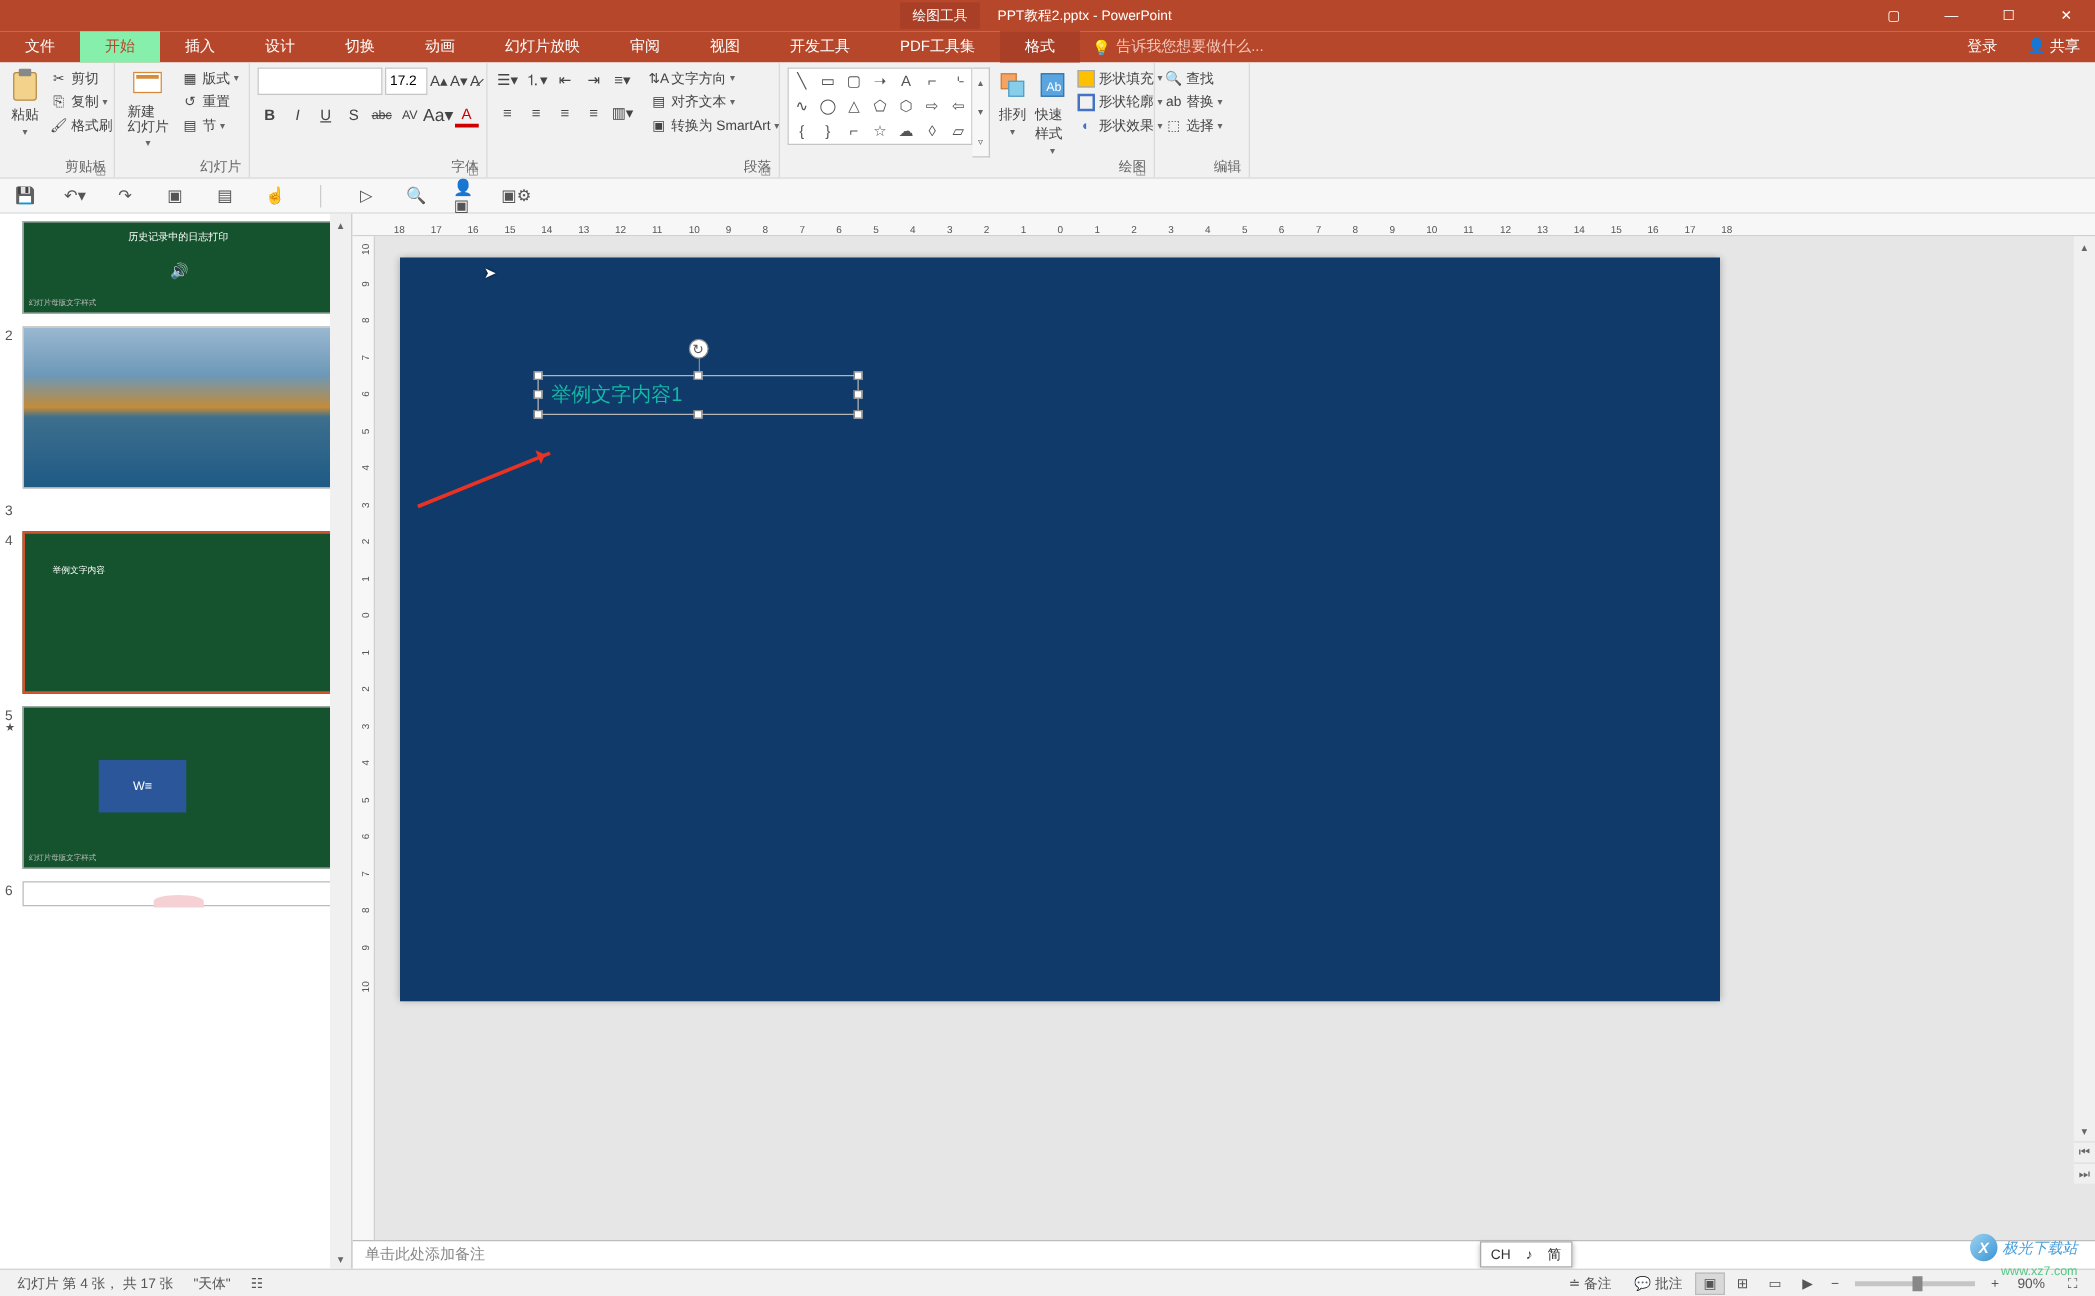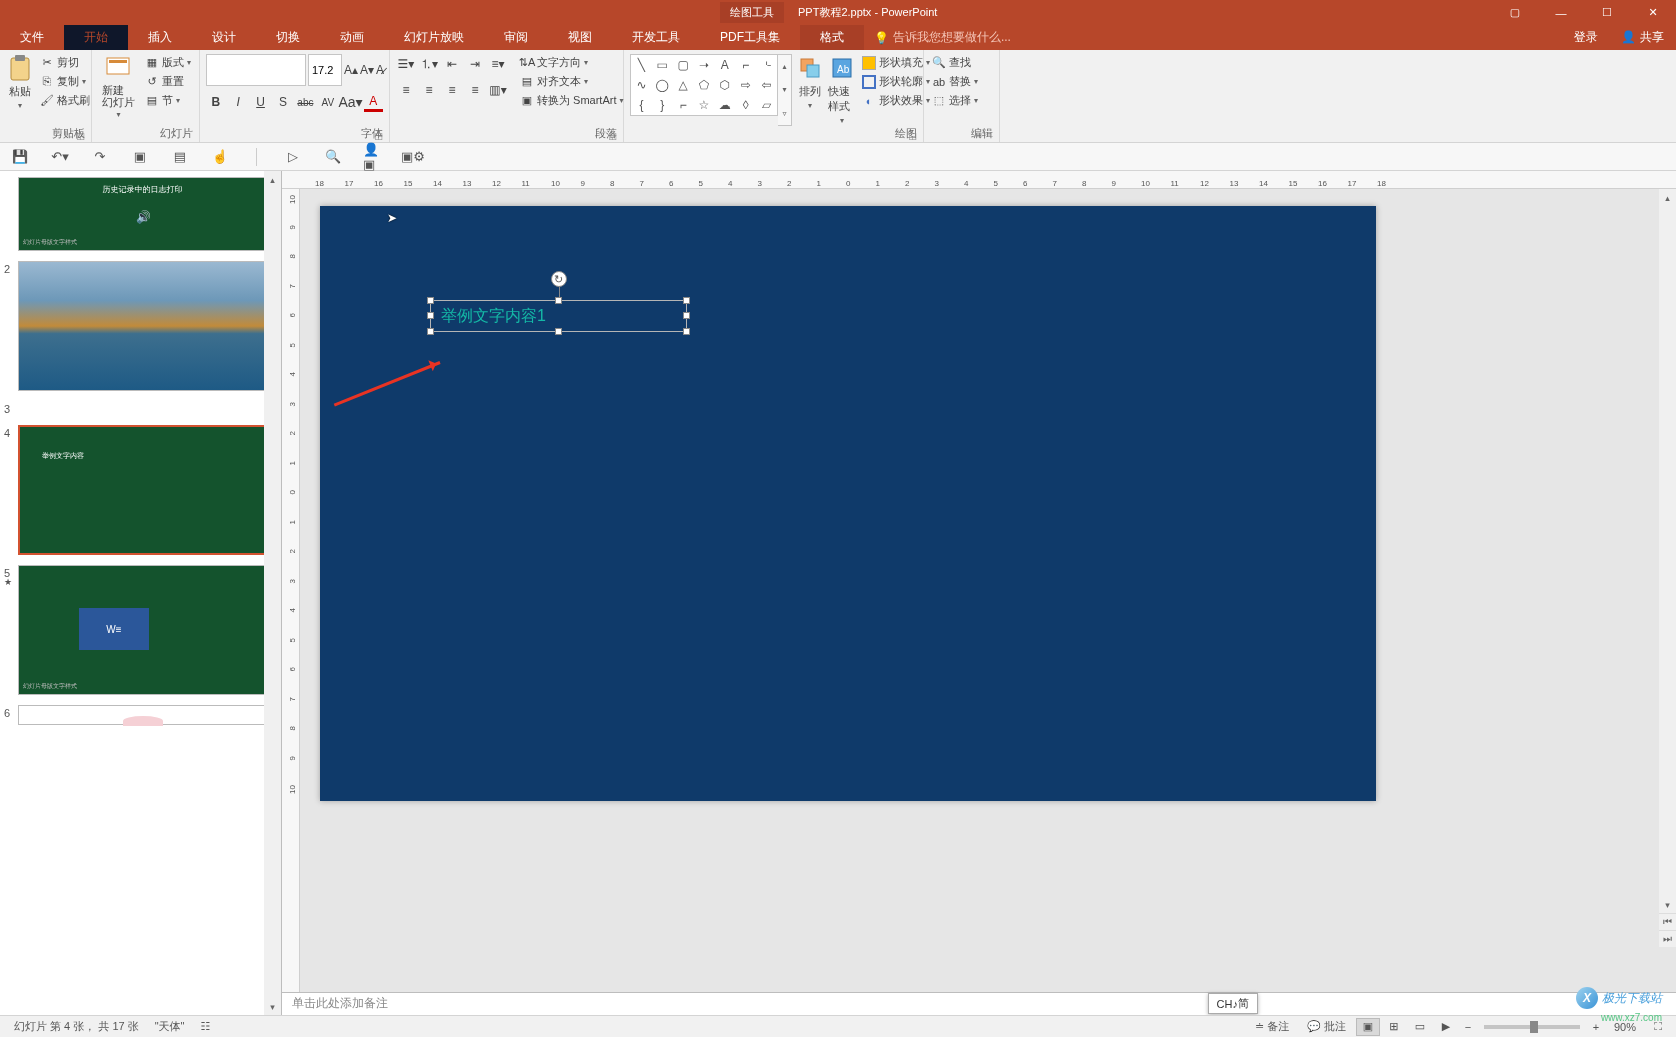--- a/index.html
+++ b/index.html
@@ -9,39 +9,39 @@
 .titlebar { height:25px; background:#b7472a; display:flex; align-items:center; color:#fff; font-size:11px; }
 .titlebar .left { width:720px; }
 .titlebar .tool-tab { background:#a83f26; padding:3px 10px; }
 .titlebar .docname { padding-left:14px; }
 .titlebar .right { margin-left:auto; display:flex; }
 .titlebar .winbtn { width:46px; height:25px; display:flex; align-items:center; justify-content:center; }
 
 
 .tab-strip { height:25px; background:#b7472a; display:flex; align-items:flex-end; color:#fff; font-size:12px; }
 .tab-strip .tab { padding:4px 20px; cursor:pointer; }
-.tab-strip .tab.active { background:#0f172a; color:#b7472a; }
+.tab-strip .tab.active { background:#86efac; color:#b7472a; }
 .tab-strip .tellme { color:#f5c6b8; padding:4px 10px; display:flex; align-items:center; gap:4px;}
 .tab-strip .right { margin-left:auto; display:flex; color:#fff; font-size:12px;}
 .tab-strip .right .rtab { padding:4px 12px; }
 
 
 .ribbon { height:93px; background:#f1f1f1; border-bottom:1px solid #d4d4d4; display:flex; }
 .group { border-right:1px solid #d9d9d9; padding:2px 6px 0 6px; display:flex; flex-direction:column; justify-content:space-between; }
 .group-body { display:flex; gap:4px; flex:1; padding-top:2px;}
 .group-label { height:16px; font-size:11px; color:#666; text-align:right; position:relative; }
 .group-label .launcher { position:absolute; right:0; bottom:1px; font-size:9px; color:#888; }
 .bigbtn { width:42px; display:flex; flex-direction:column; align-items:center; font-size:11px; color:#444; gap:2px;}
 .bigbtn .ico { width:28px; height:28px; display:flex; align-items:center; justify-content:center;}
 .col { display:flex; flex-direction:column; gap:2px; font-size:11px; color:#444;}
 .col .row { display:flex; align-items:center; gap:3px; padding:1px 2px; white-space:nowrap;}
 .ico-s { width:14px; height:14px; display:inline-flex; align-items:center; justify-content:center; }
 .drop { font-size:8px; color:#666; }
 .fontbox { display:flex; gap:2px; align-items:center;}
-.fontbox input { height:32px; border:1px solid #c5c5c5; font-size:11px; padding:0 3px; background:#fff;}
+.fontbox input { height:22px; border:1px solid #c5c5c5; font-size:11px; padding:0 3px; background:#fff;}
 .fontname { width:100px;} .fontsize{ width:34px;}
 .btnrow { display:flex; gap:3px; }
 .iconbtn { width:20px; height:20px; display:flex; align-items:center; justify-content:center; font-size:12px; color:#444;}
 
 
 .shapes-gal { width:148px; height:62px; border:1px solid #c5c5c5; background:#fff; display:grid; grid-template-columns:repeat(7,1fr); grid-template-rows:repeat(3,1fr); }
 .shapes-gal .sh { display:flex; align-items:center; justify-content:center; font-size:12px; color:#555;}
 .shapes-gal-side { width:14px; border:1px solid #c5c5c5; border-left:none; background:#f7f7f7; display:flex; flex-direction:column;}
 .shapes-gal-side div{flex:1; display:flex;align-items:center;justify-content:center;font-size:8px;color:#666;}
 
@@ -85,21 +85,21 @@
 .arrow { position:absolute; left:6px; top:155px; width:114px; height:3px; background:#e83323; transform:rotate(-22deg); transform-origin:right center;}
 .arrow::after{content:"";position:absolute;right:-2px;top:-5px;border:6px solid transparent;border-left-color:#e83323;}
 .cursor-ptr { position:absolute; left:67px; top:5px; color:#fff; font-size:12px; text-shadow:0 0 2px #000;}
 .canvas-scroll-v { position:absolute; right:0; top:0; bottom:45px; width:17px; background:#f0f0f0; display:flex; flex-direction:column;}
 .canvas-scroll-v .arr{height:17px;display:flex;align-items:center;justify-content:center;font-size:9px;color:#666;}
 .canvas-scroll-v .track{flex:1;}
 .canvas-scroll-v .navbtn{height:17px;display:flex;align-items:center;justify-content:center;font-size:10px;color:#666;border-top:1px solid #ddd;}
 
 .notes-pane { height:23px; background:#fff; border-top:1px solid #bdbdbd; color:#888; font-size:12px; padding:2px 10px;}
 
-.float-ime { position:absolute; right:418px; bottom:23px; background:#fff; border:1px solid #aaa; box-shadow:0 1px 4px rgba(0,0,0,.3); font-size:11px; padding:2px 8px; color:#333; display:flex; align-items:center; gap:0;}
+.float-ime { position:absolute; right:418px; bottom:23px; background:#fff; border:1px solid #aaa; box-shadow:0 1px 4px rgba(0,0,0,.3); font-size:11px; padding:2px 8px; color:#333; display:flex; align-items:center; gap:12px;}
 
 
 .statusbar { position:absolute; bottom:0; left:0; right:0; height:22px; background:#f1f1f1; border-top:1px solid #d4d4d4; display:flex; align-items:center; font-size:11px; color:#555; padding:0 6px;}
 .statusbar .sitem { padding:0 8px; display:flex; align-items:center; gap:3px;}
 .statusbar .right { margin-left:auto; display:flex; align-items:center; gap:2px;}
 .statusbar .viewbtn { width:24px; height:18px; display:flex; align-items:center; justify-content:center; border:1px solid transparent;}
 .statusbar .viewbtn.active { background:#d9d9d9; border-color:#bbb;}
 .zoom-slider { width:96px; height:4px; background:#c5c5c5; position:relative; margin:0 6px;}
 .zoom-slider .knob{position:absolute;left:48%;top:-4px;width:8px;height:12px;background:#888;}
 

